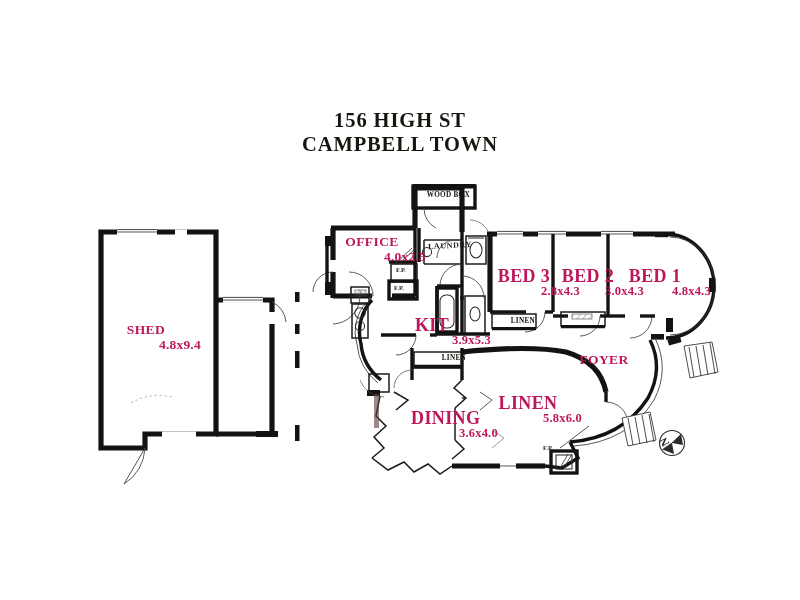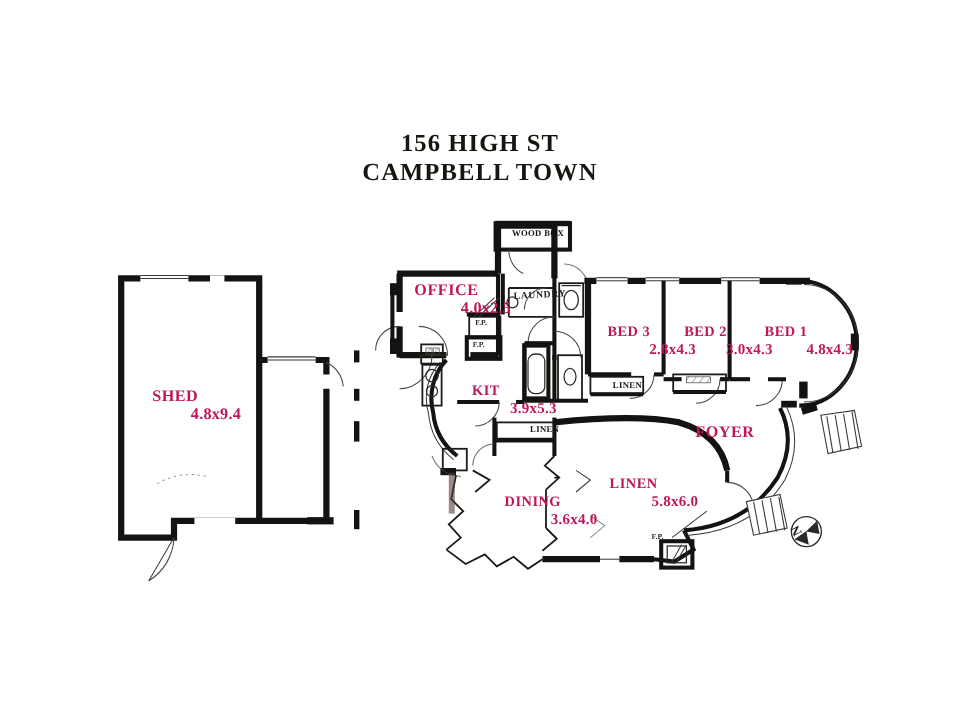--- a/index.html
+++ b/index.html
@@ -46,21 +46,21 @@
     position: absolute;
     text-align: center;
     font-family: "Liberation Serif", "DejaVu Serif", serif;
     font-weight: bold;
     color: #be185d;
     pointer-events: none;
     white-space: nowrap;
   }
   .room-label .rl-name {
     display: block;
-    font-size: 12px;
+    font-size: 18px;
     line-height: 13.5px;
     letter-spacing: 0.4px;
   }
   .room-label .rl-dim {
     display: block;
     font-size: 12.5px;
     line-height: 14px;
     letter-spacing: 0.2px;
     padding-left: 48px;
   }
@@ -385,21 +385,21 @@
     <span class="rl-name">SHED</span>
     <span class="rl-dim">4.8x9.4</span>
   </div>
 
 
   <div class="room-label lbl-big" style="left:336px; top:234px; width:72px;">
     <span class="rl-name">OFFICE</span>
     <span class="rl-dim">4.0x2.5</span>
   </div>
 
-  <div class="room-label" style="left:377px; top:319px; width:56px;">
+  <div class="room-label" style="left:404px; top:319px; width:56px;">
     <span class="rl-name">KIT</span>
     <span class="rl-dim">3.9x5.3</span>
   </div>
 
   <div class="room-label" style="left:493px; top:270px; width:62px;">
     <span class="rl-name">BED 3</span>
     <span class="rl-dim">2.8x4.3</span>
   </div>
 
   <div class="room-label" style="left:557px; top:270px; width:62px;">

